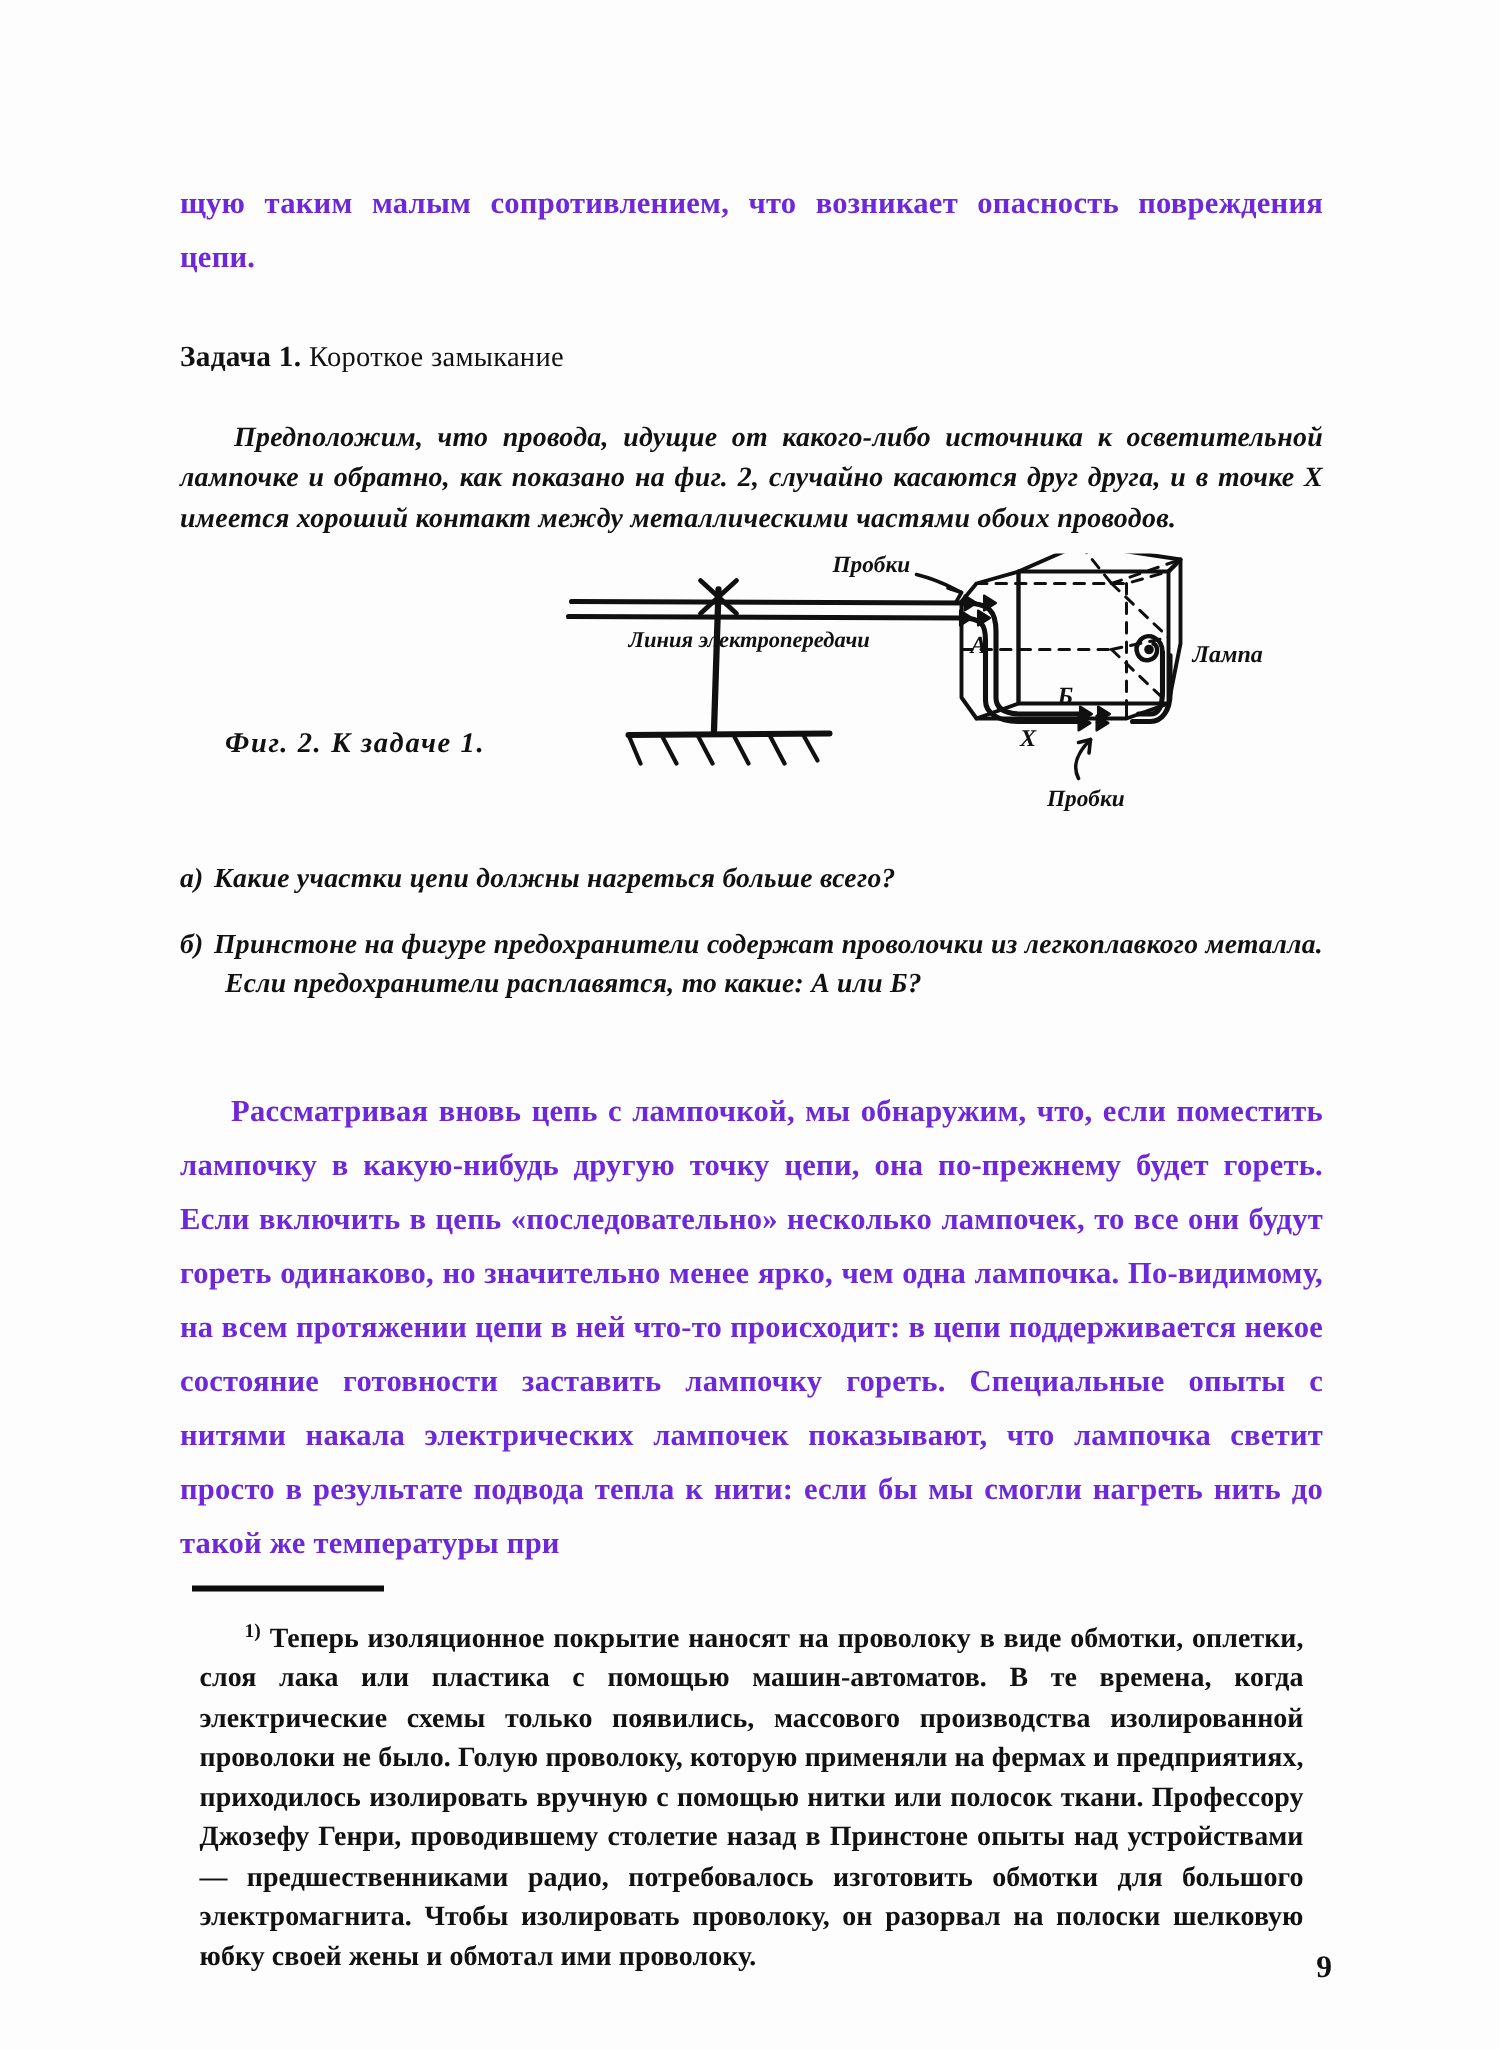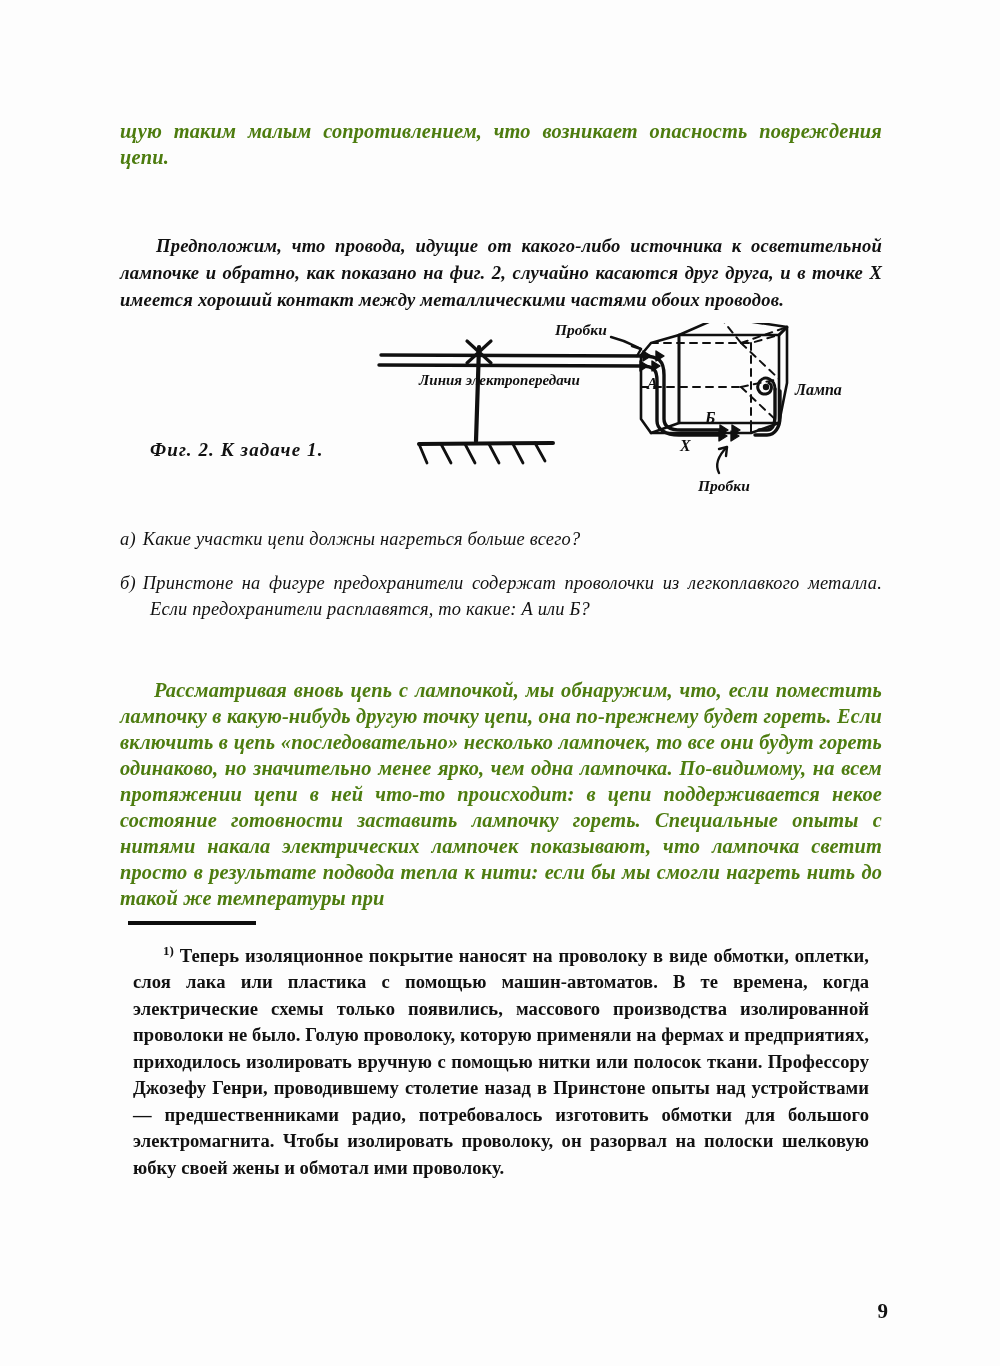--- a/index.html
+++ b/index.html
@@ -23,29 +23,28 @@
   .content {
     position: absolute;
     left: 120px;
     top: 118px;
     width: 762px;
   }
 
   
   .para {
     font-size: 20.4px;
-    line-height: 26px;
+    line-height: 36px;
     text-align: justify;
     text-align-last: left;
     margin: 0;
     letter-spacing: 0.15px;
     font-weight: 700;
     font-stretch: condensed;
-    color: #4d7c0f;
-    font-style: italic;
+    color: #6d28d9;
   }
   .para.indent { text-indent: 34px; }
   .spacer-md { height: 26px; }
   .spacer-lg { height: 36px; }
 
   
   .task-heading {
     font-size: 19.5px;
     line-height: 26px;
     font-weight: 700;
@@ -64,21 +63,21 @@
     margin: 0;
     text-indent: 36px;
     letter-spacing: 0.2px;
     font-weight: 600;
   }
 
   
   .qlist { margin: 0; }
   .qitem {
     font-style: italic;
-    font-weight: 400;
+    font-weight: 700;
     font-size: 18.4px;
     line-height: 25.5px;
     text-align: justify;
     text-align-last: left;
     padding-left: 30px;
     text-indent: -30px;
     letter-spacing: 0.2px;
   }
   .qitem .qlbl { padding-right: 7px; }
   .qitem.q-b { padding-left: 30px; text-indent: -30px; }
@@ -152,20 +151,24 @@
 <body>
 
 <div class="page">
   <div class="content">
 
     <p class="para">щую таким малым сопротивлением, что возникает опасность повреждения цепи.</p>
 
 
     <div class="spacer-lg"></div>
 
+    <div class="task-heading">
+      <span class="tnum">Задача 1.</span>
+      <span class="tname">Короткое замыкание</span>
+    </div>
 
     <div class="spacer-md"></div>
 
     <p class="statement">Предположим, что провода, идущие от какого-либо источника к осветительной лампочке и обратно, как показано на фиг. 2, случайно касаются друг друга, и в точке X имеется хороший контакт между металлическими частями обоих проводов.</p>
 
     <div class="figure-block">
 
       <div class="fig-caption">Фиг. 2. К задаче 1.</div>
 
       <div class="fig-art">

